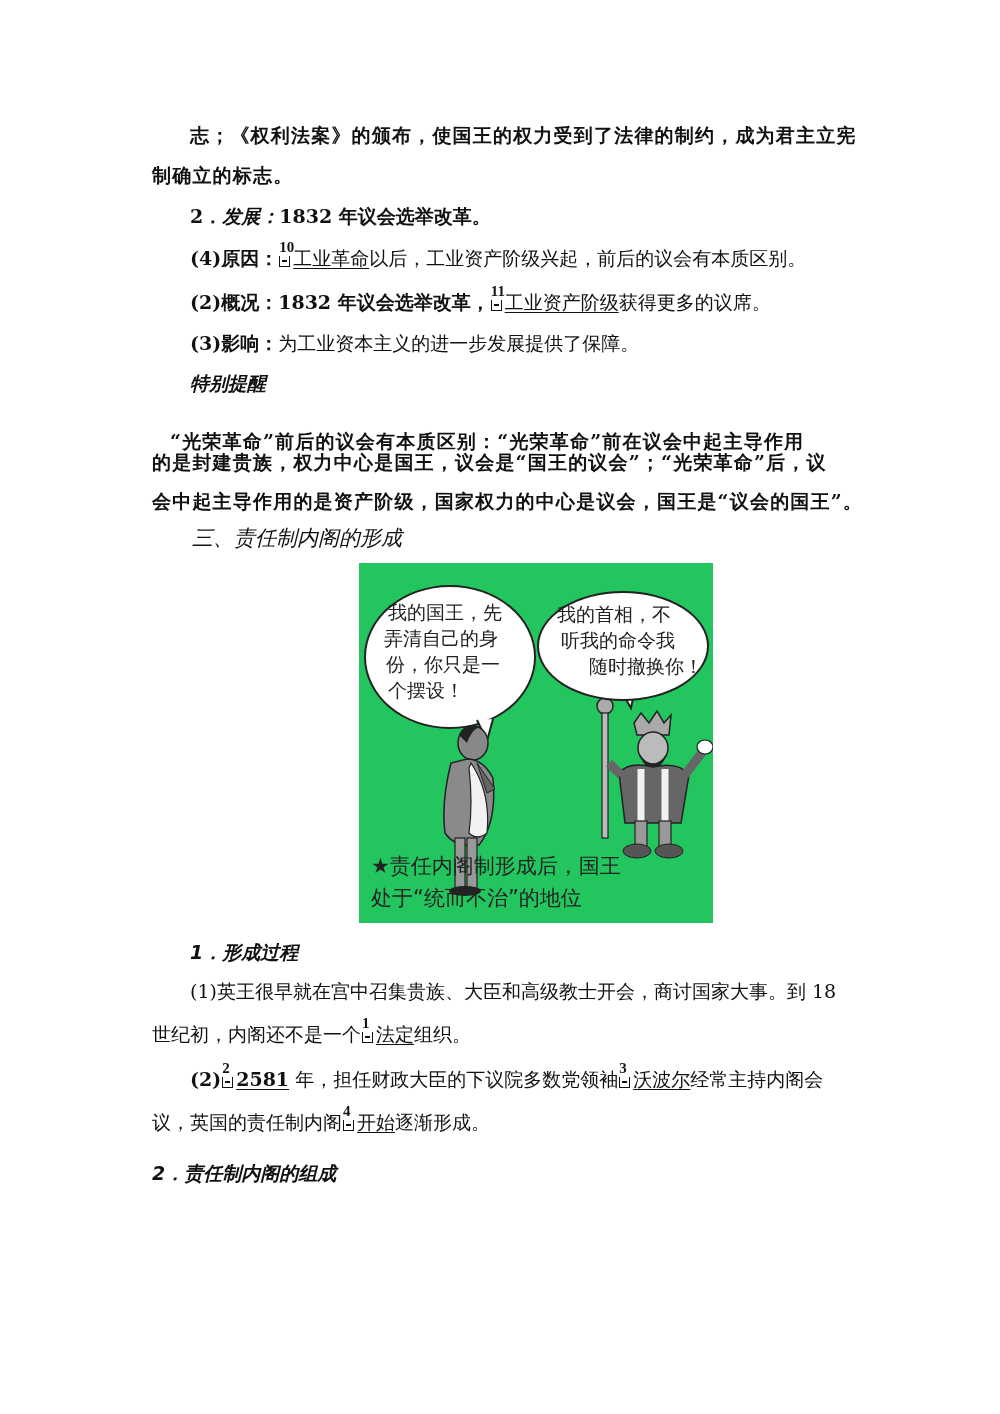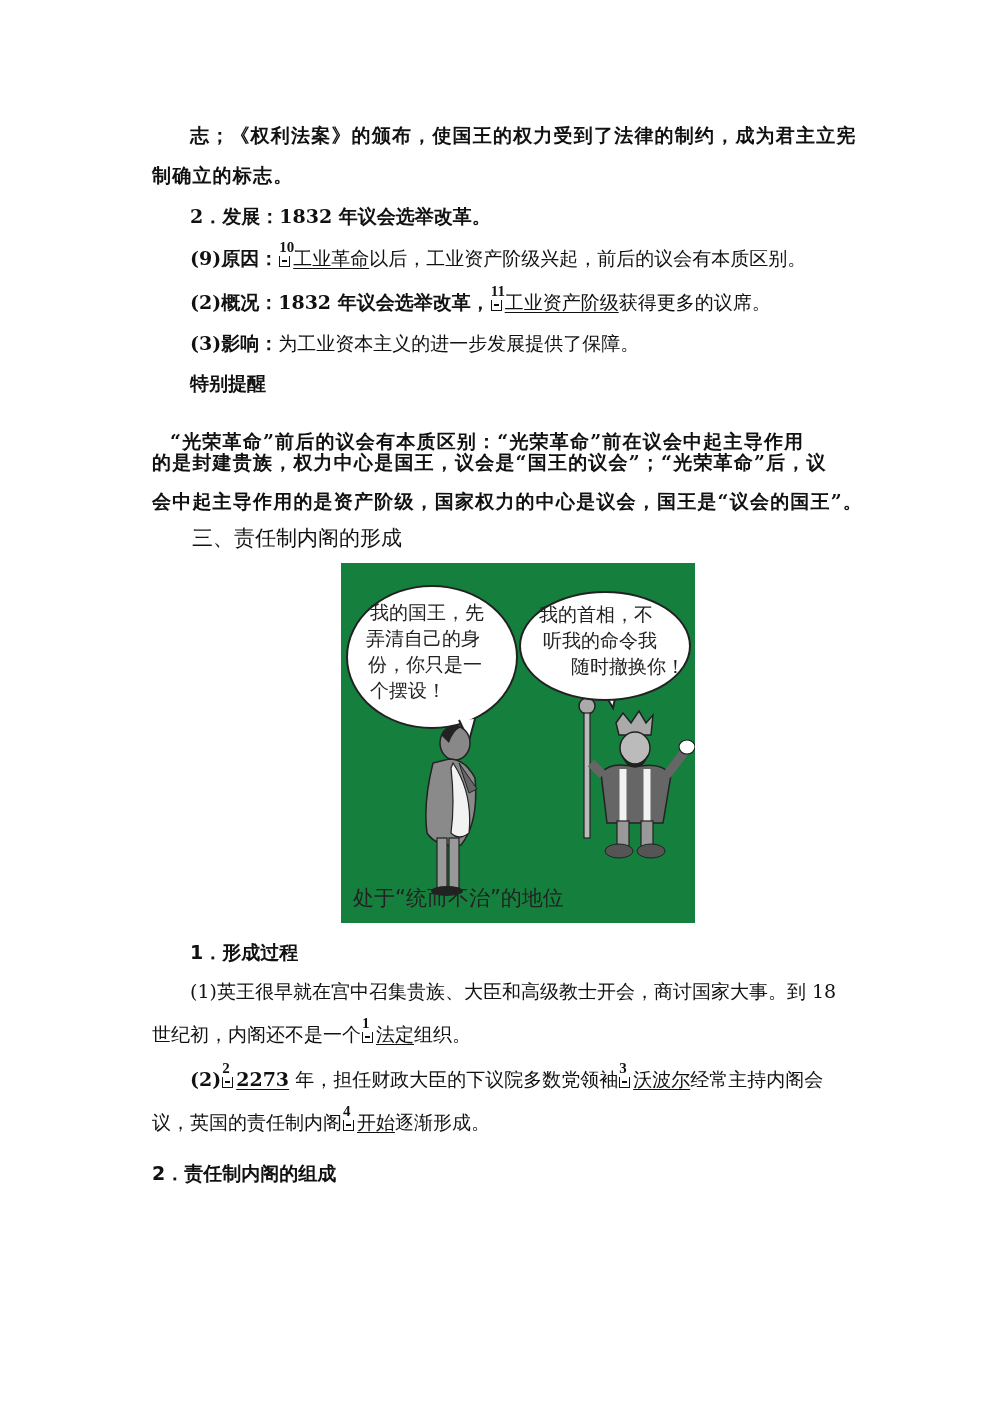--- a/index.html
+++ b/index.html
@@ -1,48 +1,48 @@
 <!DOCTYPE html>
 <html><head>
 <meta charset="utf-8">
 <style>
   html, body { margin: 0; padding: 0; background: #ffffff; }
   body { width: 1000px; height: 1414px; position: relative; overflow: hidden;
          font-family: "DejaVu Serif", "Liberation Serif", serif; color: #111; }
   .line { position: absolute; left: 0; white-space: nowrap; font-size: 19px; line-height: 24px; }
   .b { font-weight: bold; }
   .kai { font-family: "DejaVu Serif", serif; font-weight: bold; letter-spacing: 1.2px; }
-  .sans { font-family: "DejaVu Sans", "Liberation Sans", sans-serif; }
+  .sans { font-family: "DejaVu Sans", "Liberation Sans", sans-serif; font-style: italic; }
   .u { text-decoration: underline; text-underline-offset: 3px; }
   .mark { display: inline-block; position: relative; width: 14px; height: 16px; margin-right: 1px;
           vertical-align: -2px; }
   .mark .box { position: absolute; left: 1px; bottom: 0; width: 11px; height: 11px;
                border: 1.6px solid #111; border-top: none; box-sizing: border-box; }
   .mark .box::after { content: ""; position: absolute; left: 2px; right: 2px; top: 4px; height: 1.5px; background: #111; }
   .mark .num { position: absolute; left: 1px; top: -9px; font-size: 15px; font-weight: bold;
                font-family: "Liberation Serif", serif; line-height: 11px; }
-  .figure { position: absolute; left: 341px; top: 563px; width: 354px; height: 360px; background: #15803d; }
+  .figure { position: absolute; left: 359px; top: 563px; width: 354px; height: 360px; background: #22c55e; }
   .bubble { position: absolute; border: 2px solid #222; border-radius: 50%; background: #fff;
             font-family: "DejaVu Sans", sans-serif; font-size: 19px; line-height: 26px; color: #222; }
   .bubble .t { position: absolute; white-space: nowrap; }
   .caption { position: absolute; left: 12px; font-size: 21px; color: #222; white-space: nowrap;
              font-family: "DejaVu Sans", sans-serif; line-height: 30px; }
 </style>
 </head>
 <body>
 
 <div class="line kai" style="left:190px; top:123px;">志；《权利法案》的颁布，使国王的权力受到了法律的制约，成为君主立宪</div>
 <div class="line kai" style="left:152px; top:163px;">制确立的标志。</div>
 
 <div class="line" style="left:190px; top:204px;">
   <span class="b">2．</span><span class="b sans">发展：</span><span class="b" style="font-weight:bold">1832 年议会选举改革。</span>
 </div>
 
 <div class="line" style="left:190px; top:246px;">
-  <span class="b">(9)原因：</span><span class="mark"><span class="num">10</span><span class="box"></span></span><span class="u">工业革命</span><span>以后，工业资产阶级兴起，前后的议会有本质区别。</span>
+  <span class="b">(4)原因：</span><span class="mark"><span class="num">10</span><span class="box"></span></span><span class="u">工业革命</span><span>以后，工业资产阶级兴起，前后的议会有本质区别。</span>
 </div>
 
 <div class="line" style="left:190px; top:290px;">
   <span class="b">(2)概况：</span><span class="b">1832 年议会选举改革，</span><span class="mark"><span class="num">11</span><span class="box"></span></span><span class="u">工业资产阶级</span><span>获得更多的议席。</span>
 </div>
 
 <div class="line" style="left:190px; top:331px;">
   <span class="b">(3)影响：</span><span>为工业资本主义的进一步发展提供了保障。</span>
 </div>
 
@@ -90,29 +90,30 @@
     <rect x="300" y="258" width="12" height="26" fill="#999" stroke="#222" stroke-width="1.2"></rect>
     <ellipse cx="278" cy="288" rx="14" ry="7" fill="#555" stroke="#222" stroke-width="1"></ellipse>
     <ellipse cx="310" cy="288" rx="14" ry="7" fill="#555" stroke="#222" stroke-width="1"></ellipse>
   </svg>
 
   <div class="bubble" style="left:178px; top:28px; width:168px; height:106px;">
     <span class="t" style="left:18px; top:8px;">我的首相，不</span>
     <span class="t" style="left:22px; top:34px;">听我的命令我</span>
     <span class="t" style="left:22px; top:60px;margin-left:28px;">随时撤换你！</span>
   </div>
+  <div class="caption" style="top:288px;">★责任内阁制形成后，国王</div>
   <div class="caption" style="top:320px;">处于“统而不治”的地位</div>
 </div>
 
 <div class="line b sans" style="left:190px; top:940px;">1．形成过程</div>
 <div class="line" style="left:190px; top:979px;">(1)英王很早就在宫中召集贵族、大臣和高级教士开会，商讨国家大事。到 18</div>
 <div class="line" style="left:152px; top:1022px;">
   <span>世纪初，内阁还不是一个</span><span class="mark"><span class="num">1</span><span class="box"></span></span><span class="u">法定</span><span>组织。</span>
 </div>
 
 <div class="line" style="left:190px; top:1067px;">
-  <span class="b">(2)</span><span class="mark"><span class="num">2</span><span class="box"></span></span><span class="u b">2273</span><span> 年，担任财政大臣的下议院多数党领袖</span><span class="mark"><span class="num">3</span><span class="box"></span></span><span class="u">沃波尔</span><span>经常主持内阁会</span>
+  <span class="b">(2)</span><span class="mark"><span class="num">2</span><span class="box"></span></span><span class="u b">2581</span><span> 年，担任财政大臣的下议院多数党领袖</span><span class="mark"><span class="num">3</span><span class="box"></span></span><span class="u">沃波尔</span><span>经常主持内阁会</span>
 </div>
 <div class="line" style="left:152px; top:1110px;text-align:center;">
   <span>议，英国的责任制内阁</span><span class="mark"><span class="num">4</span><span class="box"></span></span><span class="u">开始</span><span>逐渐形成。</span>
 </div>
 
 <div class="line b sans" style="left:152px; top:1161px;">2．责任制内阁的组成</div>
 
 </body></html>

